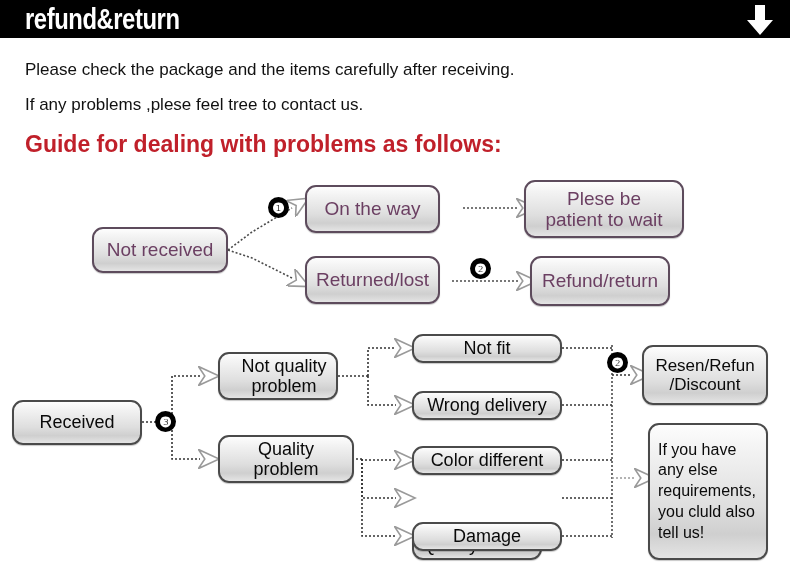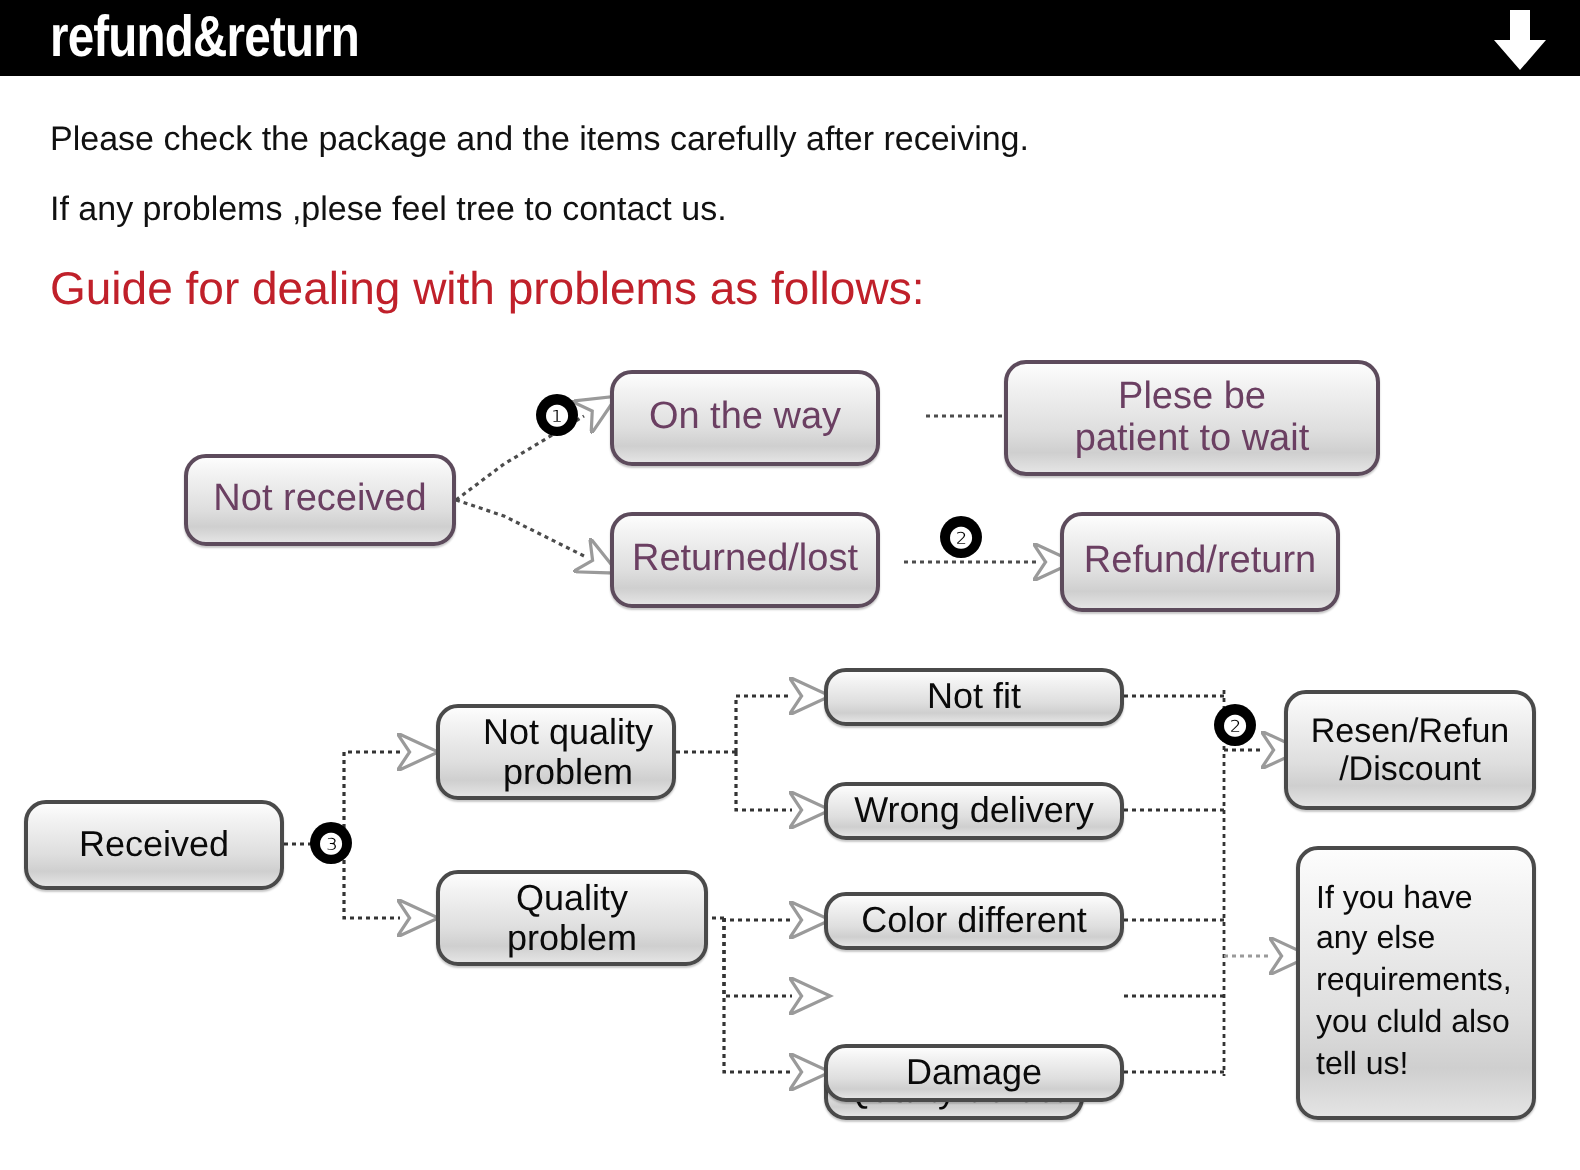--- a/index.html
+++ b/index.html
@@ -48,21 +48,21 @@
     font-size: 17px;
     color: #111;
     white-space: nowrap;
   }
   .intro-1 { left: 25px; top: 60px; }
   .intro-2 { left: 25px; top: 95px; }
   .guide-heading {
     position: absolute;
     left: 25px; top: 131px;
     font-size: 23px;
-    font-weight: normal;
+    font-weight: bold;
     color: #c0202a;
     white-space: nowrap;
   }
 
   
   .node {
     position: absolute;
     box-sizing: border-box;
     border-radius: 11px;
     display: flex;
@@ -172,21 +172,21 @@
 </div>
 
 <div class="node purple" style="left:305px; top:185px; width:135px; height:48px;">
   <span>On the way</span>
 </div>
 
 <div class="node purple" style="left:305px; top:256px; width:135px; height:48px;">
   <span>Returned/lost</span>
 </div>
 
-<div class="node purple" style="left:502px; top:180px; width:188px; height:58px; flex-direction:column;align-items:center;">
+<div class="node purple" style="left:524px; top:180px; width:160px; height:58px; flex-direction:column;align-items:center;">
   <span>Plese be</span>
   <span>patient to wait</span>
 </div>
 
 <div class="node purple" style="left:530px; top:256px; width:140px; height:50px;">
   <span>Refund/return</span>
 </div>
 
 <div class="step-marker" style="left:268px; top:197px;">
   <span>❶</span>

